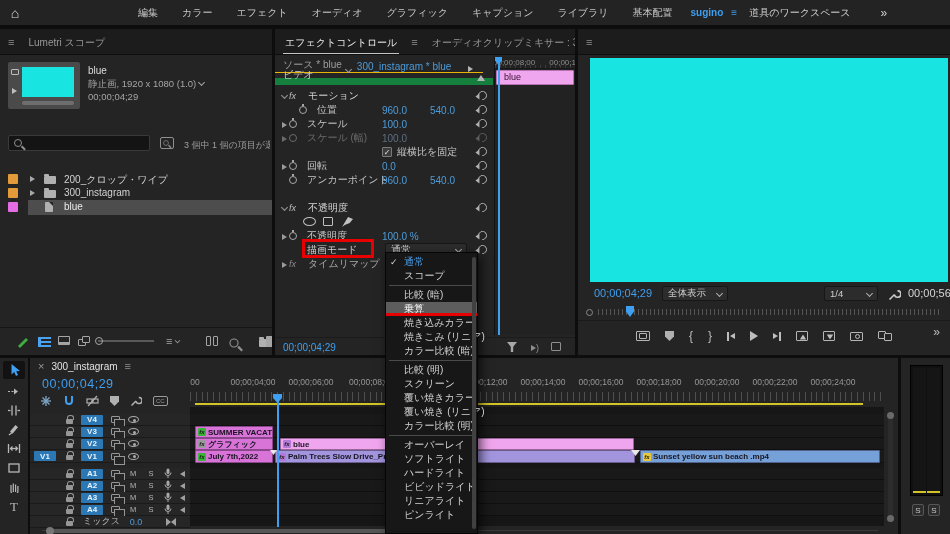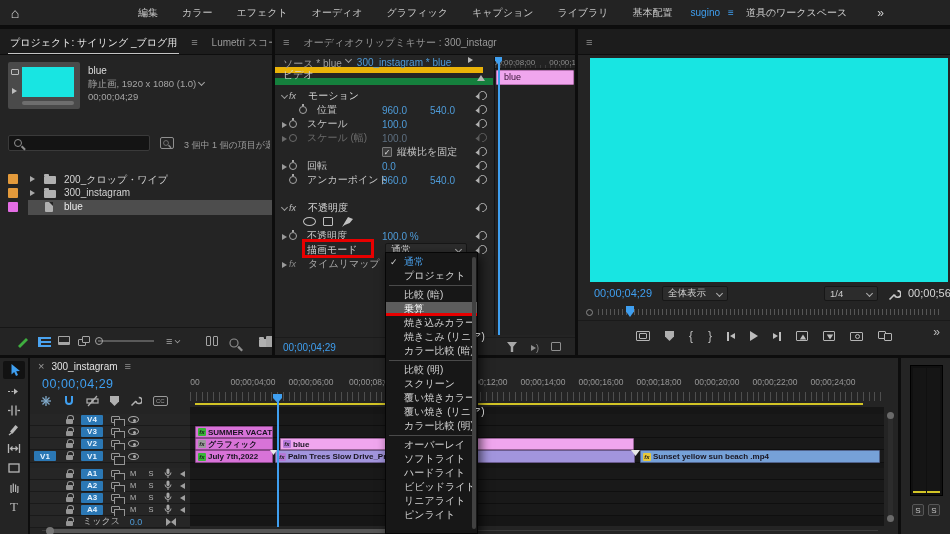--- a/index.html
+++ b/index.html
@@ -84,29 +84,28 @@
   <span style="width:30px;text-align:center;font-size:14px;color:#dcdcdc">⌂</span>
   <span style="width:108px"></span>
   <span class="tabm" style="padding:0 24px 0 0">編集</span>
   <span style="padding:0 24px 0 0">カラー</span>
   <span style="padding:0 24px 0 0">エフェクト</span>
   <span style="padding:0 24px 0 0">オーディオ</span>
   <span style="padding:0 24px 0 0">グラフィック</span>
   <span style="padding:0 24px 0 0">キャプション</span>
   <span style="padding:0 24px 0 0">ライブラリ</span>
   <span style="padding:0 18px 0 0">基本配置</span>
-  <span class="blue" style="padding-right:8px;font-weight:normal">sugino</span>
+  <span class="blue" style="padding-right:8px;font-weight:bold">sugino</span>
   <span class="blue" style="padding-right:12px">≡</span>
   <span style="padding-right:30px;color:#cfcfcf">道具のワークスペース</span>
   <span style="font-size:12px;color:#cfcfcf">»</span>
 </div>
 
 <div class="panel" style="left:0;top:29px;width:272px;height:326px">
   <div class="tabs">
-    <span class="tab active">プロジェクト: サイリング _ブログ用</span>
     <span class="ham">≡</span>
     <span class="tab">Lumetri スコープ</span>
 
   </div>
 
   <div class="abs" style="left:8px;top:33px;width:72px;height:47px;background:#4a4a4a;border-radius:2px">
     <span class="abs" style="left:3px;top:7px;width:8px;height:6px;border:1px solid #bdbdbd;border-radius:1px"></span>
     <span class="abs tri-r sm" style="left:4px;top:26px;color:#bdbdbd"></span>
     <div class="abs" style="left:14px;top:5px;width:52px;height:30px;background:#18e5e2"></div>
     <div class="abs" style="left:14px;bottom:4px;width:52px;height:4px;background:#6e6e6e;border-radius:2px"></div>
@@ -163,25 +162,26 @@
         <span class="sq" style="width:5px;height:10px;position:absolute;left:7px;border-color:#a5a5a5"></span>
       </span>
     <span class="abs mag" style="left:230px;top:9px;transform:scale(1.15)"></span>
     <span class="abs folderico" style="left:248px;top:9px"></span>
     <span class="abs" style="left:266px;top:8px;width:10px;height:11px;background:#a5a5a5;border-radius:1px"></span>
   </div>
 </div>
 
 <div class="panel" style="left:275px;top:29px;width:300px;height:326px">
   <div class="tabs">
+    <span class="tab active">エフェクトコントロール</span>
     <span class="ham">≡</span>
     <span class="tab">オーディオクリップミキサー : 300_instagr</span>
   </div>
 
-  <div class="abs" style="left:0;top:28px;width:208px;height:16px;display:flex;align-items:flex-start;border-bottom:6px solid #eab308">
+  <div class="abs" style="left:0;top:28px;width:208px;height:16px;display:flex;align-items:flex-end;border-bottom:1px solid #eab308">
     <span style="margin-left:8px;color:#9c9c9c">ソース * blue</span>
     <span class="chv" style="color:#9c9c9c;margin:0 6px 0 4px"></span>
     <span class="val">300_instagram * blue</span>
     <span class="tri-r sm" style="color:#b5b5b5;position:absolute;right:10px"></span>
   </div>
 
   <div class="fxrow" style="top:42px;border-bottom:7px solid #15803d">
     <span class="fxlbl" style="margin-left:8px;color:#d5d5d5">ビデオ</span>
     <span class="abs tri-u" style="right:8px;top:4px;color:#b5b5b5"></span>
   </div>
@@ -598,21 +598,21 @@
     <span class="abs" style="right:2px;top:2px;bottom:2px;width:13px;background:#151515">
         <span class="abs" style="left:0;right:0;bottom:0;height:2px;background:#d2c426"></span>
       </span>
   </div>
   <span class="abs" style="left:11px;bottom:18px;width:12px;height:12px;background:#2d2d2d;border:1px solid #565656;border-radius:2px;font-size:8px;color:#c8c8c8;text-align:center;line-height:11px">S</span>
   <span class="abs" style="left:27px;bottom:18px;width:12px;height:12px;background:#2d2d2d;border:1px solid #565656;border-radius:2px;font-size:8px;color:#c8c8c8;text-align:center;line-height:11px">S</span>
 </div>
 
 <div class="menu">
   <div class="mi on">通常</div>
-  <div class="mi">プロジェクト</div>
+  <div class="mi">スコープ</div>
   <div class="msep"></div>
   <div class="mi">比較 (暗)</div>
   <div class="mi hl red">乗算</div>
   <div class="mi">焼き込みカラー</div>
   <div class="mi">焼きこみ (リニア)</div>
   <div class="mi">カラー比較 (暗)</div>
   <div class="msep"></div>
   <div class="mi">比較 (明)</div>
   <div class="mi">スクリーン</div>
   <div class="mi">覆い焼きカラー</div>

